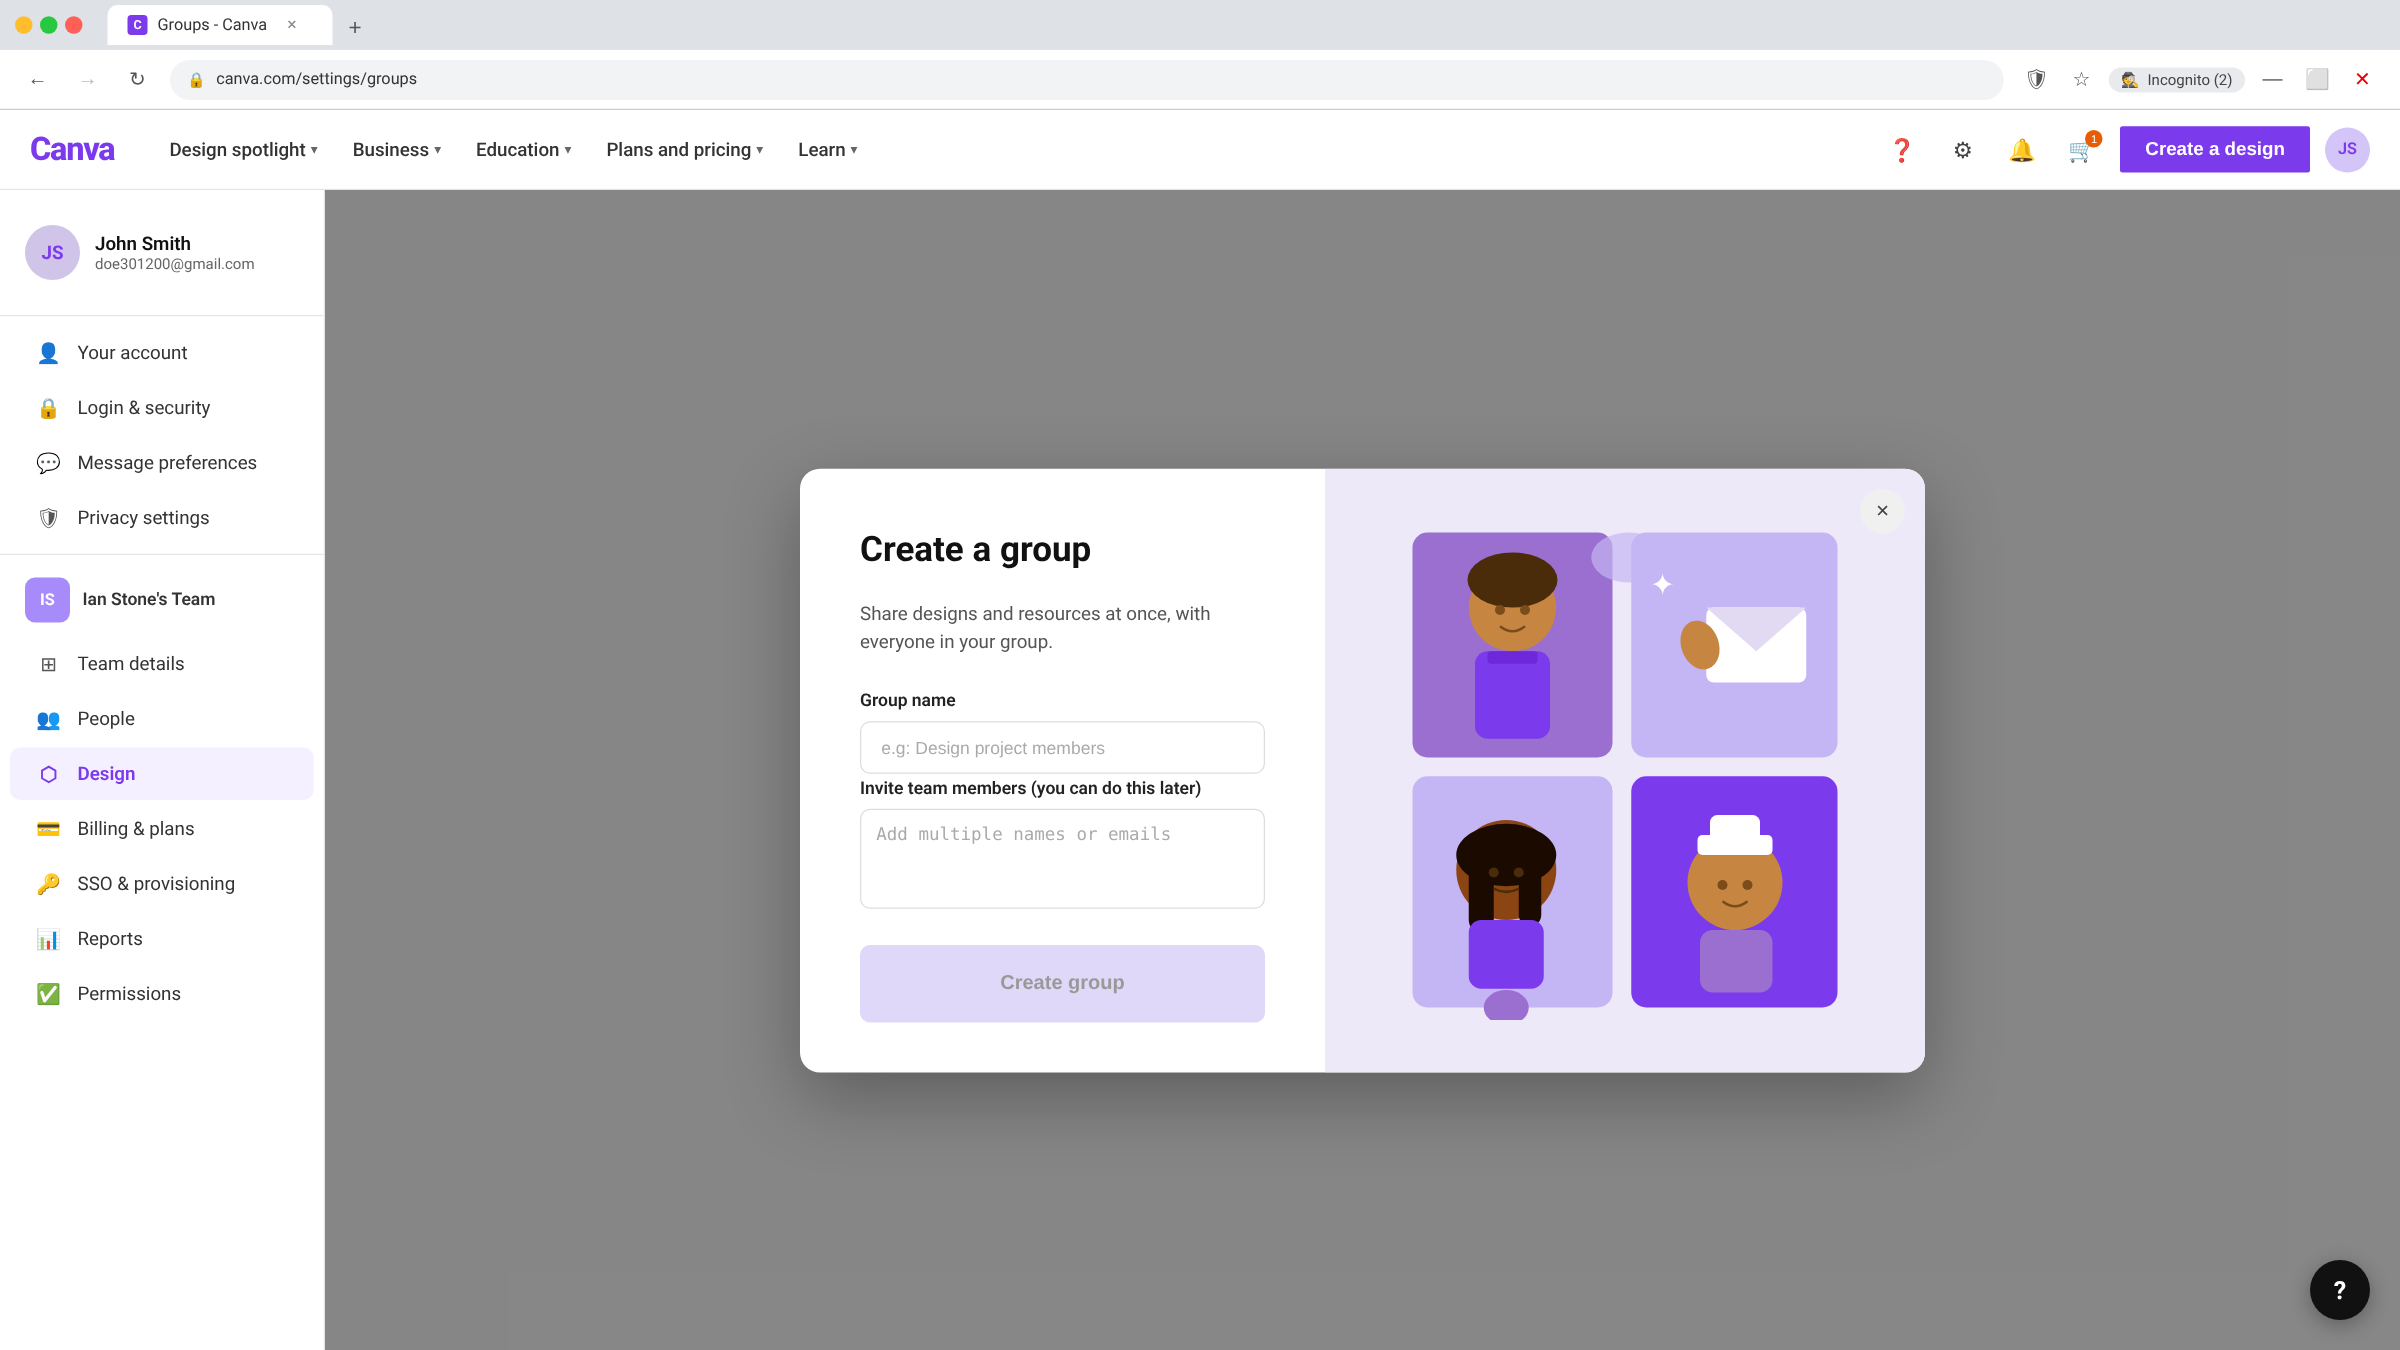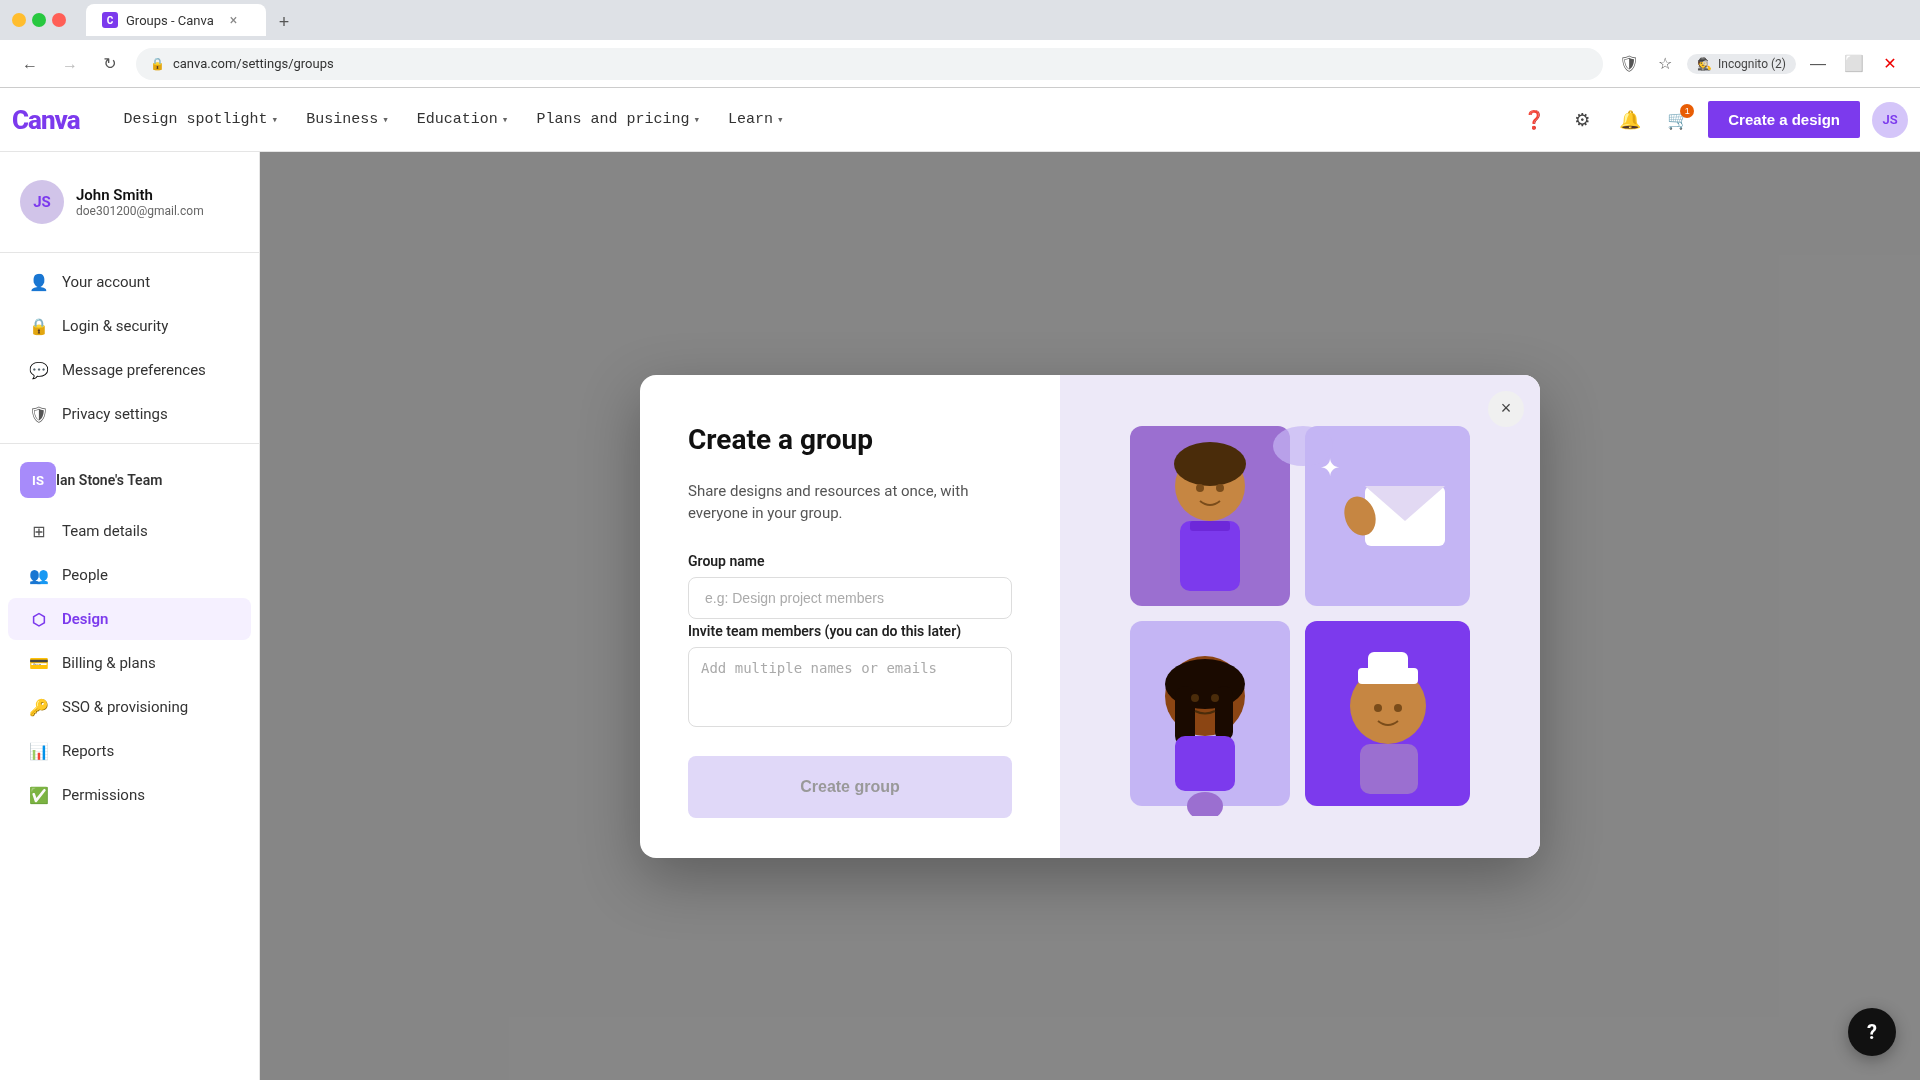--- a/index.html
+++ b/index.html
@@ -20,24 +20,24 @@
     .nav-btn:disabled { color: #bbb; cursor: default; }
     .address-bar { flex: 1; background: #f1f3f4; border-radius: 20px; display: flex; align-items: center; padding: 4px 14px; height: 32px; font-size: 13px; color: #333; gap: 8px; }
     .browser-actions { display: flex; gap: 8px; align-items: center; }
     .browser-action-btn { width: 28px; height: 28px; border-radius: 50%; border: none; background: transparent; cursor: pointer; display: flex; align-items: center; justify-content: center; color: #555; font-size: 16px; }
     .incognito-badge { background: #e8eaed; border-radius: 20px; padding: 3px 10px; font-size: 12px; color: #444; display: flex; align-items: center; gap: 6px; cursor: pointer; }
 
     
     .page { display: flex; flex-direction: column; height: calc(1080px - 88px); background: #fff; }
 
     
-    .topnav { height: 64px; display: flex; align-items: center; padding: 0 12px; border-bottom: 1px solid #e5e5e5; gap: 32px; background: #fff; position: relative; z-index: 10; }
+    .topnav { height: 64px; display: flex; align-items: center; padding: 0 24px; border-bottom: 1px solid #e5e5e5; gap: 32px; background: #fff; position: relative; z-index: 10; }
     .canva-logo { display: flex; align-items: center; cursor: pointer; }
     .canva-logo-text { font-size: 26px; font-weight: 800; color: #7c3aed; letter-spacing: -1px; }
-    .topnav-links { display: flex; gap: 4px; flex: 1; font-family: Liberation Mono, monospace; }
+    .topnav-links { display: flex; gap: 4px; flex: 1; }
     .topnav-link { display: flex; align-items: center; gap: 4px; padding: 8px 12px; border-radius: 8px; font-size: 15px; color: #333; cursor: pointer; font-weight: 500; white-space: nowrap; }
     .topnav-link .chevron { font-size: 11px; color: #666; }
     .topnav-right { display: flex; align-items: center; gap: 12px; }
     .topnav-icon-btn { width: 36px; height: 36px; border-radius: 50%; border: none; background: transparent; cursor: pointer; display: flex; align-items: center; justify-content: center; color: #444; font-size: 18px; }
     .cart-btn { position: relative; }
     .cart-badge { position: absolute; top: 2px; right: 2px; background: #e85d04; color: #fff; border-radius: 50%; width: 14px; height: 14px; font-size: 9px; display: flex; align-items: center; justify-content: center; }
     .create-design-btn { background: #7c3aed; color: #fff; border: none; border-radius: 2px; padding: 10px 20px; font-size: 15px; font-weight: 600; cursor: pointer; white-space: nowrap; }
     .user-avatar { width: 36px; height: 36px; border-radius: 50%; background: #d4c5f9; display: flex; align-items: center; justify-content: center; font-size: 13px; font-weight: 600; color: #7c3aed; cursor: pointer; overflow: hidden; }
 
     
@@ -47,21 +47,21 @@
     .sidebar { width: 260px; border-right: 1px solid #e5e5e5; padding: 16px 0; overflow-y: auto; background: #fff; flex-shrink: 0; }
     .sidebar-user { display: flex; align-items: center; gap: 12px; padding: 12px 20px 20px; }
     .sidebar-avatar { width: 44px; height: 44px; border-radius: 50%; background: #d1c4e9; display: flex; align-items: center; justify-content: center; font-size: 15px; font-weight: 700; color: #7c3aed; flex-shrink: 0; }
     .sidebar-user-info .name { font-weight: 600; font-size: 15px; color: #111; }
     .sidebar-user-info .email { font-size: 12px; color: #666; }
     .sidebar-divider { height: 1px; background: #e5e5e5; margin: 8px 0; }
     .sidebar-item { display: flex; align-items: center; gap: 12px; padding: 10px 20px; cursor: pointer; color: #333; font-size: 15px; border-radius: 8px; margin: 2px 8px; }
     .sidebar-item.active { background: #f5f0ff; color: #7c3aed; font-weight: 600; }
     .sidebar-item .icon { width: 22px; height: 22px; display: flex; align-items: center; justify-content: center; flex-shrink: 0; font-size: 16px; color: #555; }
     .sidebar-item.active .icon { color: #7c3aed; }
-    .team-header { display: flex; align-items: center; padding: 10px 20px; }
+    .team-header { display: flex; align-items: center; gap: 10px; padding: 10px 20px; }
     .team-avatar { width: 36px; height: 36px; border-radius: 8px; background: #a78bfa; display: flex; align-items: center; justify-content: center; font-size: 13px; font-weight: 700; color: #fff; flex-shrink: 0; }
     .team-name { font-size: 14px; font-weight: 600; color: #333; }
 
     
     .content { flex: 1; background: #f5f5f5; position: relative; }
 
     
     .overlay { position: absolute; inset: 0; background: rgba(0,0,0,0.45); z-index: 100; display: flex; align-items: center; justify-content: center; }
 
     

